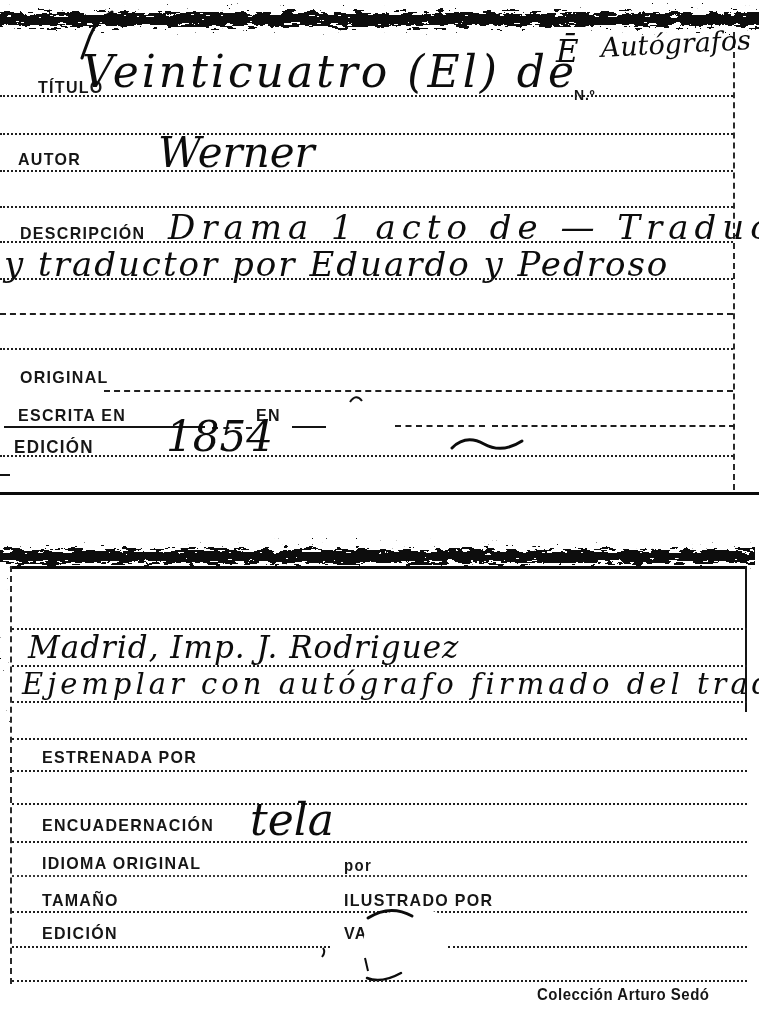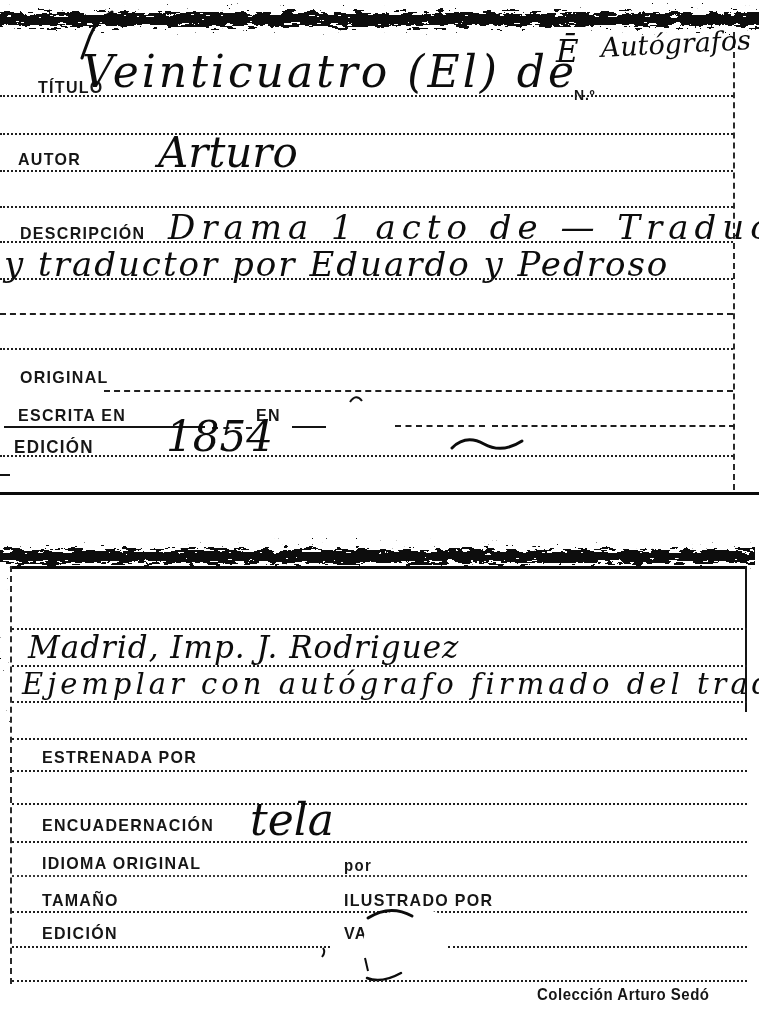--- a/index.html
+++ b/index.html
@@ -65,21 +65,21 @@
   <span class="lbl" style="left:38px;top:78px">TÍTULO</span>
   <span class="hw" style="left:82px;top:50px;font-size:44px;letter-spacing:3px">Veinticuatro (El) de</span>
   <span class="hw" style="left:556px;top:36px;font-size:31px">Ē</span>
   <span class="hw" style="left:600px;top:34px;font-size:27px;transform:rotate(-3deg)">Autógrafos</span>
   <span class="lbl sm" style="left:574px;top:86px">N.º</span>
   <div class="rule" style="left:0;top:95px;width:733px"></div>
 
   <div class="rule" style="left:0;top:133px;width:733px"></div>
 
   <span class="lbl" style="left:18px;top:150px">AUTOR</span>
-  <span class="hw" style="left:158px;top:132px;font-size:42px">Arturo</span>
+  <span class="hw" style="left:158px;top:132px;font-size:42px">Werner</span>
   <div class="rule" style="left:0;top:170px;width:733px"></div>
 
   <div class="rule" style="left:0;top:206px;width:733px"></div>
 
   <span class="lbl" style="left:20px;top:224px">DESCRIPCIÓN</span>
   <span class="hw" style="left:168px;top:210px;font-size:34px;letter-spacing:6px">Drama 1 acto de — Traducido</span>
   <div class="rule" style="left:0;top:241px;width:733px"></div>
 
   <span class="hw" style="left:4px;top:247px;font-size:34px;letter-spacing:2px">y traductor por Eduardo y Pedroso</span>
   <div class="rule" style="left:0;top:278px;width:733px"></div>

